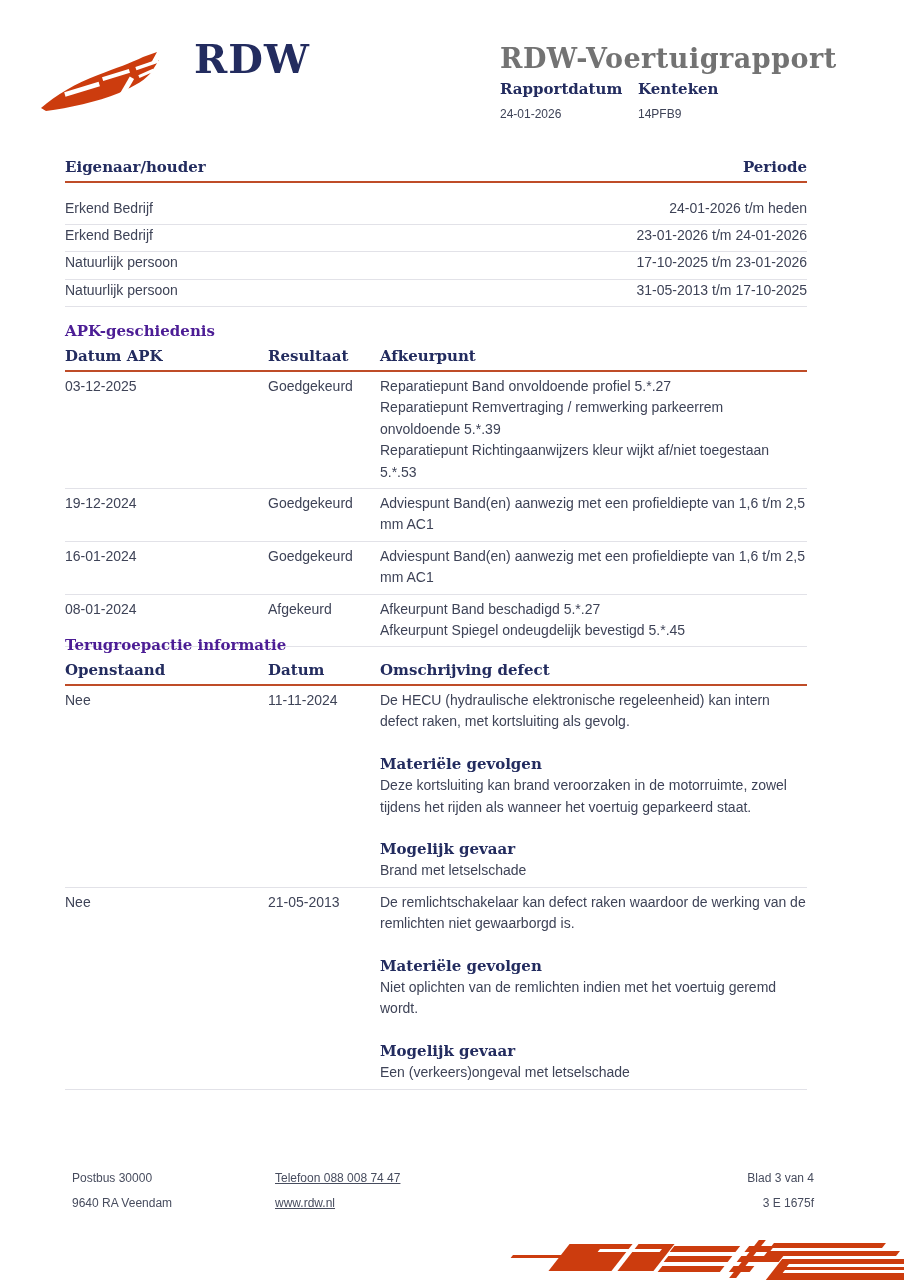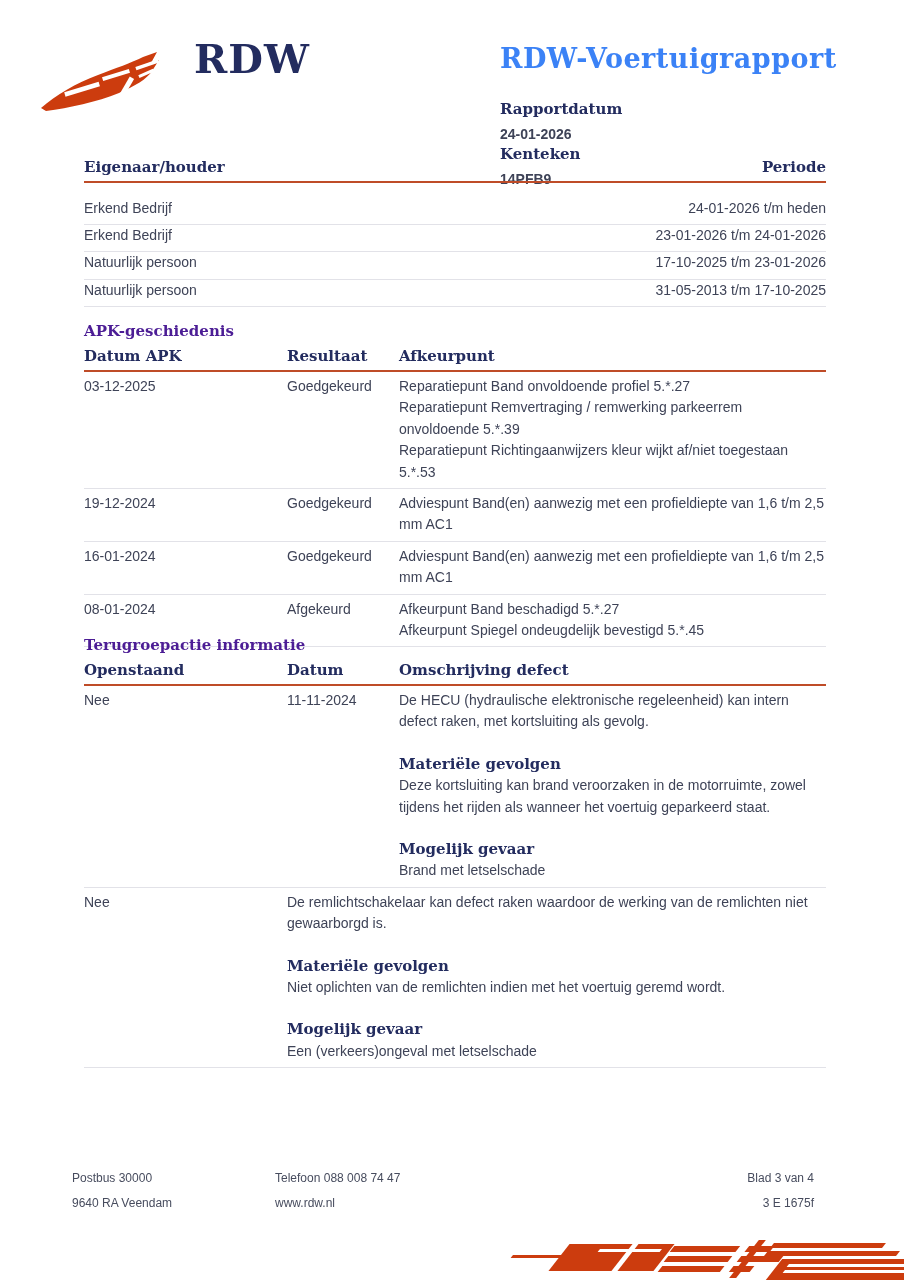--- a/index.html
+++ b/index.html
@@ -13,32 +13,32 @@
   
   .logo-wrap { position:absolute; left:38px; top:50px; width:125px; height:64px; }
   .brand-word {
     position:absolute; left:163px; top:36px;
     font-family:"DejaVu Serif", serif; font-weight:bold;
     font-size:40px; color:#232c5f; letter-spacing:1px; line-height:46px;margin-left:31px;
   }
   .title-block { position:absolute; left:500px; top:42px; width:340px; }
   .doc-title {
     font-family:"DejaVu Serif", serif; font-weight:bold;
-    font-size:27px; color:#3b82f6; line-height:34px; letter-spacing:0.5px;
+    font-size:27px; color:#737373; line-height:34px; letter-spacing:0.5px;
     white-space:nowrap;
   }
-  .meta-row { display:flex; margin-top:24px;flex-direction:column; }
+  .meta-row { display:flex; margin-top:4px; }
   .meta-col1 { width:138px; }
   .meta-label {
     font-family:"DejaVu Serif", serif; font-weight:bold;
     font-size:15px; color:#232c5f; line-height:18px;
   }
-  .meta-value { margin-top:6px; font-size:14px; color:#3e4357;font-weight:bold; }
-  
-  .section { position:absolute; left:84px; width:742px; }
+  .meta-value { margin-top:6px; font-size:12px; color:#3e4357; }
+  
+  .section { position:absolute; left:65px; width:742px; }
   .section-heading {
     font-family:"DejaVu Serif", serif; font-weight:bold;
     font-size:15px; color:#4c1d95; line-height:19px;
   }
   .thead {
     display:flex; align-items:flex-end;
     border-bottom:2px solid #bf4c28; padding-bottom:5px;
   }
   .thead.with-gap { margin-top:6px;justify-content:flex-end; }
   .col-h {
@@ -59,21 +59,21 @@
   
   .owner-body { margin-top:15px; }
   .owner-row {
     display:flex; justify-content:space-between;
     border-bottom:1px solid #e2e2e8; padding:0 0 5px 0; line-height:21.2px;
   }
   .owner-period { text-align:right; }
   
   .footer { position:absolute; left:72px; top:1166px; width:742px; font-size:12px; line-height:25px; color:#474c5e; }
   .footer-col-left  { position:absolute; left:0; top:0; }
-  .footer-col-mid   { position:absolute; left:203px; top:0; }
+  .footer-col-mid   { position:absolute; left:203px; top:0;text-decoration:underline; }
   .footer-col-right { position:absolute; right:0; top:0; text-align:right; }
   
   .deco { position:absolute; right:0; bottom:0; width:400px; height:45px; overflow:hidden; }
   .deco i { position:absolute; background:#cc3c0e; transform:skewX(-38deg); }
   .deco i.w { background:#ffffff; }
 </style>
 </head>
 <body>
 
 <div class="page">
@@ -184,20 +184,21 @@
       <div class="c3">
         <div>De HECU (hydraulische elektronische regeleenheid) kan intern defect raken, met kortsluiting als gevolg.</div>
         <div class="subhead">Materiële gevolgen</div>
         <div>Deze kortsluiting kan brand veroorzaken in de motorruimte, zowel tijdens het rijden als wanneer het voertuig geparkeerd staat.</div>
         <div class="subhead">Mogelijk gevaar</div>
         <div>Brand met letselschade</div>
       </div>
     </div>
     <div class="row">
       <div class="c1">Nee</div>
+      <div class="c2">21-05-2013</div>
       <div class="c3">
         <div>De remlichtschakelaar kan defect raken waardoor de werking van de remlichten niet gewaarborgd is.</div>
         <div class="subhead">Materiële gevolgen</div>
         <div>Niet oplichten van de remlichten indien met het voertuig geremd wordt.</div>
         <div class="subhead">Mogelijk gevaar</div>
         <div>Een (verkeers)ongeval met letselschade</div>
       </div>
     </div>
   </div>
 

